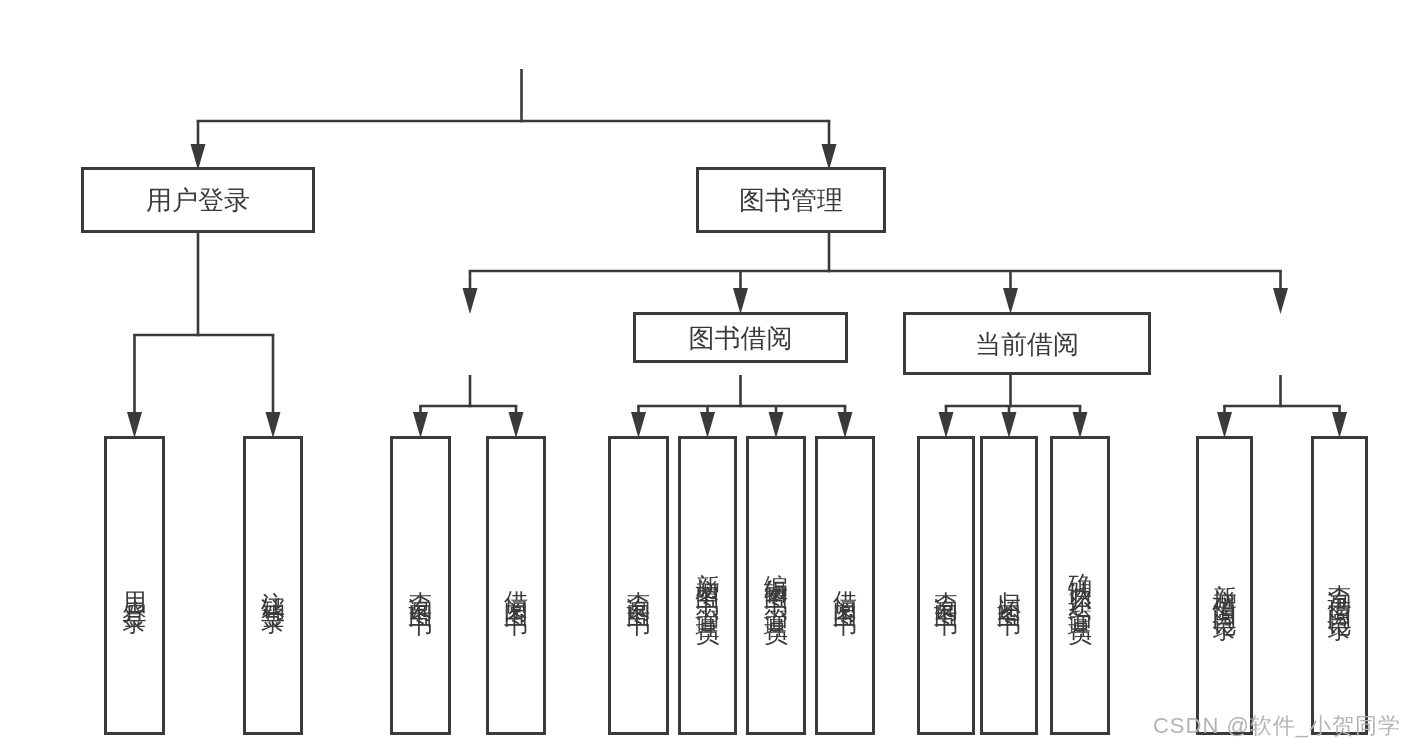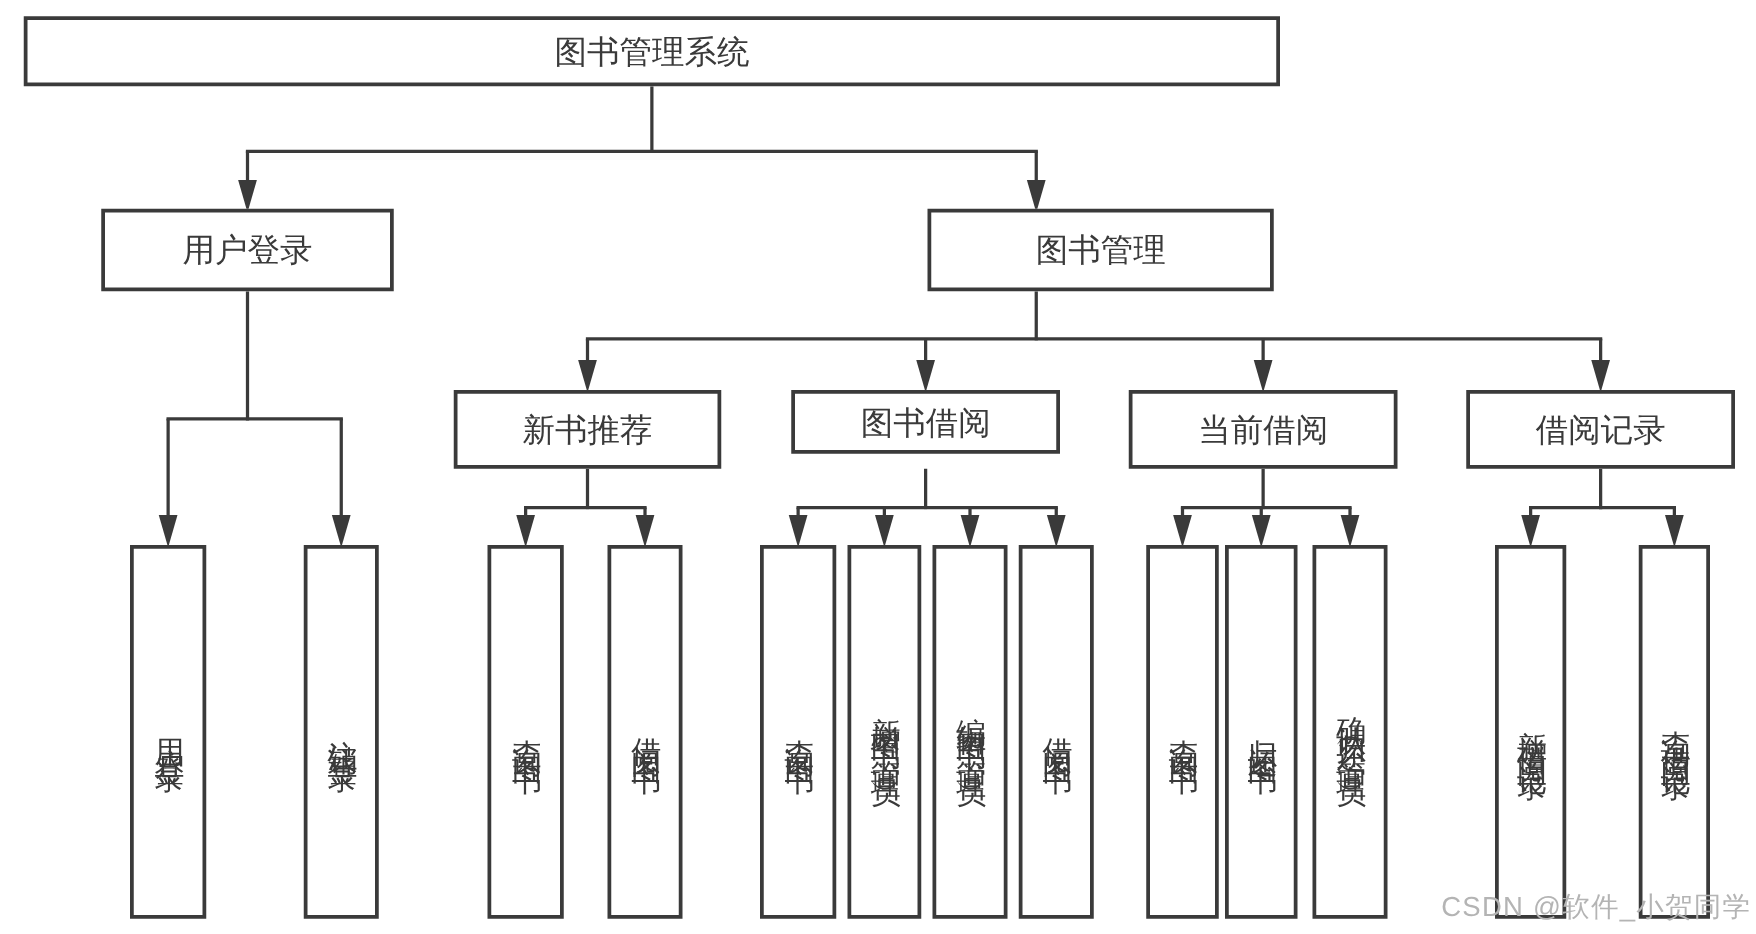--- a/index.html
+++ b/index.html
@@ -127,42 +127,33 @@
     <g>
       <line class="cline" x1="1280.5" y1="375" x2="1280.5" y2="407.3"></line>
       <line class="cline" x1="1223.2" y1="406" x2="1340.8" y2="406"></line>
       <line class="cline" x1="1224.5" y1="406" x2="1224.5" y2="416"></line>
       <polygon class="carrow" points="1217,412 1232,412 1224.5,438"></polygon>
       <line class="cline" x1="1339.5" y1="406" x2="1339.5" y2="416"></line>
       <polygon class="carrow" points="1332,412 1347,412 1339.5,438"></polygon>
     </g>
   </svg>
 
-  <div class="node" style="left:19px;top:13px;width:1005px;height:56px">
-    <span class="hlabel">图书管理系统</span>
-  </div>
 
   <div class="node" style="left:81px;top:167px;width:234px;height:66px">
     <span class="hlabel">用户登录</span>
   </div>
-  <div class="node" style="left:742px;top:167px;width:277px;height:66px">
+  <div class="node" style="left:696px;top:167px;width:190px;height:66px">
     <span class="hlabel">图书管理</span>
   </div>
 
-  <div class="node" style="left:363px;top:312px;width:214px;height:63px">
-    <span class="hlabel">新书推荐</span>
-  </div>
   <div class="node" style="left:633px;top:312px;width:215px;height:51px">
     <span class="hlabel">图书借阅</span>
   </div>
-  <div class="node" style="left:903px;top:312px;width:215px;height:63px">
+  <div class="node" style="left:903px;top:312px;width:248px;height:63px">
     <span class="hlabel">当前借阅</span>
-  </div>
-  <div class="node" style="left:1173px;top:312px;width:215px;height:63px">
-    <span class="hlabel">借阅记录</span>
   </div>
 
   <div class="node leaf" style="left:104px;top:436px;width:61px;height:299px">
     <span class="vtext">用户登录</span>
   </div>
   <div class="node leaf" style="left:243px;top:436px;width:60px;height:299px">
     <span class="vtext">注销登录</span>
   </div>
 
   <div class="node leaf" style="left:390px;top:436px;width:61px;height:299px">

